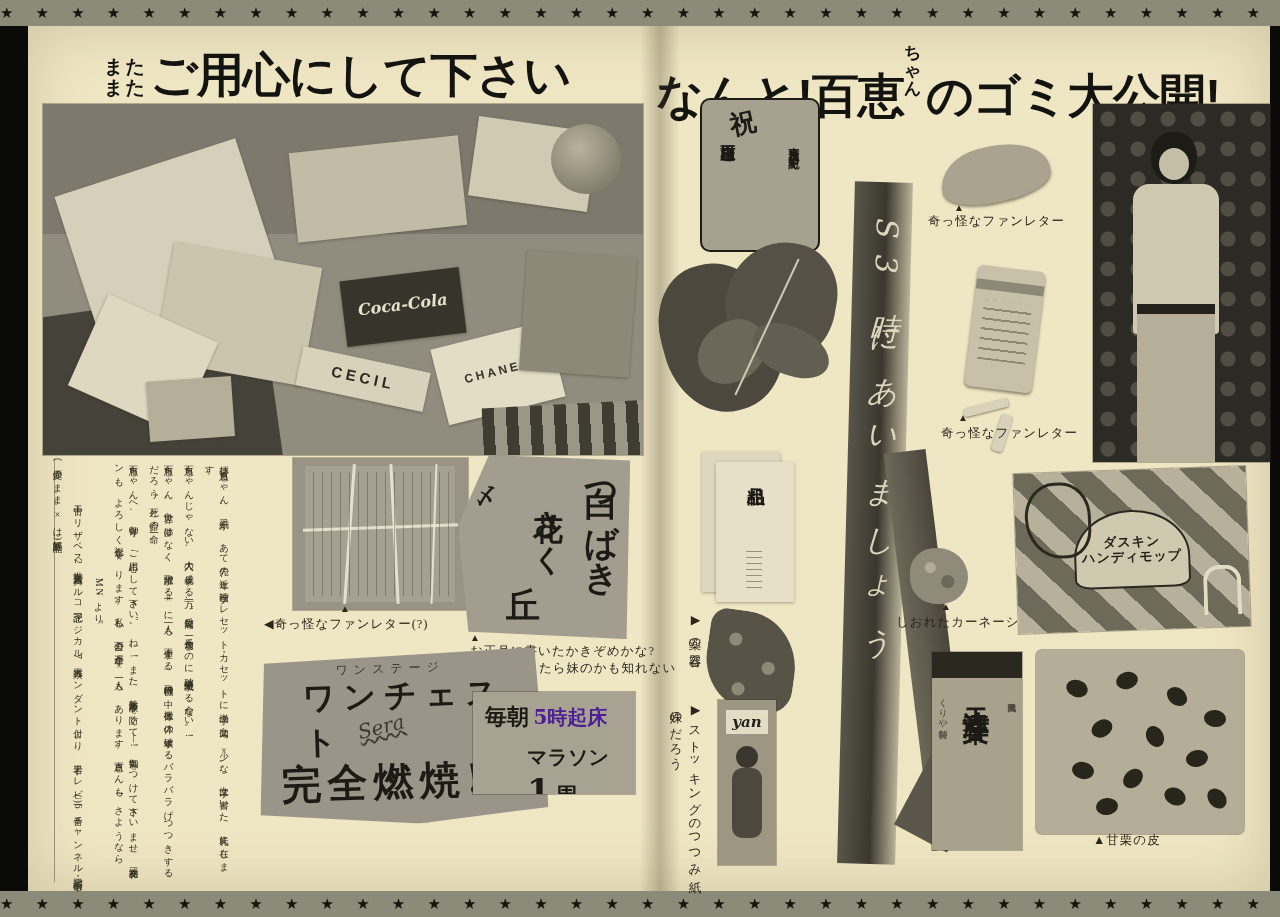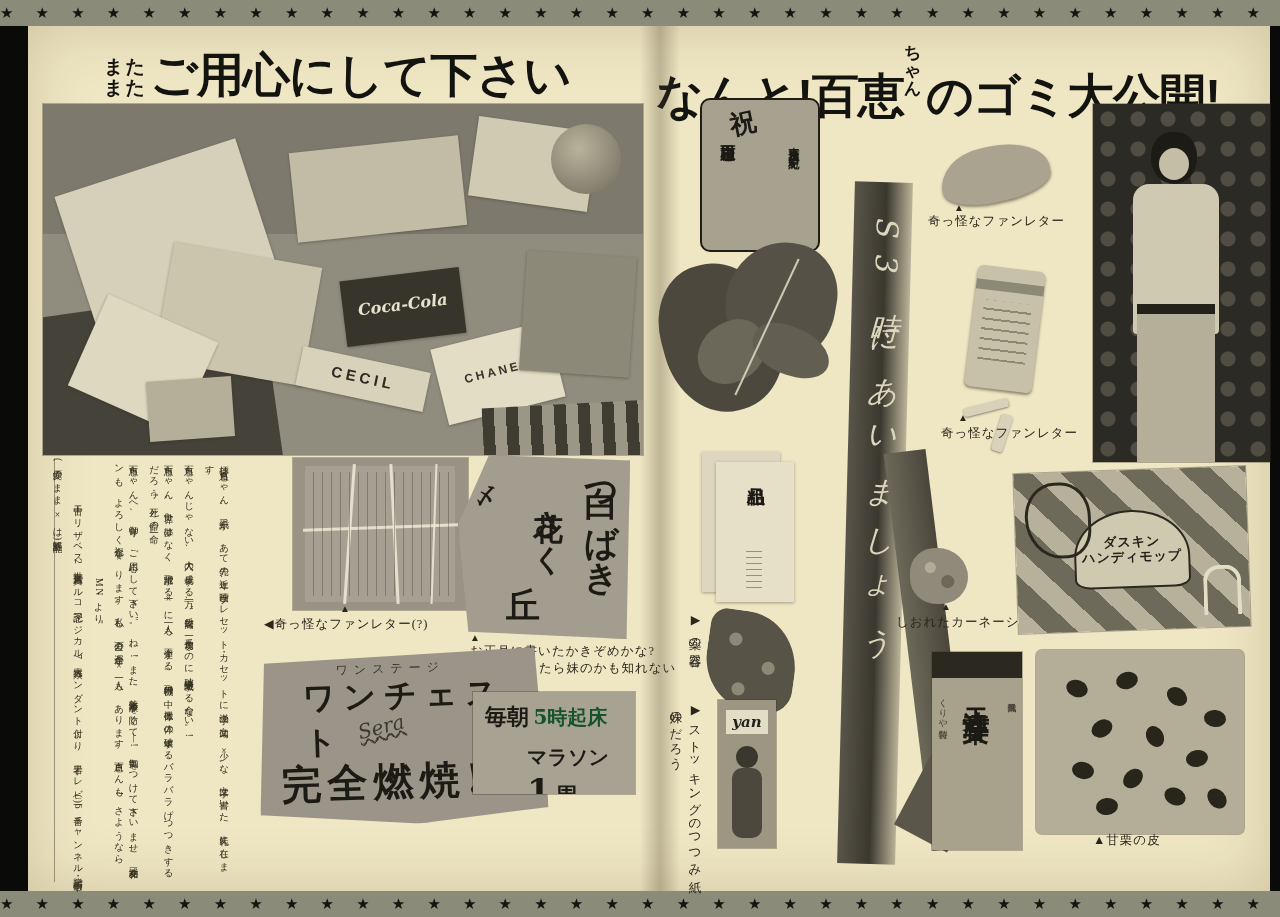--- a/index.html
+++ b/index.html
@@ -25,21 +25,21 @@
   .hl-small-v{display:inline-block;font-size:17px;letter-spacing:0;line-height:18px;
               width:22px;vertical-align:18px;white-space:normal;word-break:break-all;}
   
   #letter-col{font-family:"Liberation Serif","DejaVu Serif",serif;font-size:9.5px;color:#33301f;
               line-height:14.5px;letter-spacing:1px;border-left:1px solid #9a9076;padding-left:6px;}
   #letter-col p{margin:0 0 0 6px;}
   
   .scrap{position:absolute;background:#a29d8d;box-shadow:0 1px 3px rgba(50,45,30,.4);}
   .brush{font-family:"DejaVu Serif",serif;font-weight:bold;color:#1c1a14;}
   .crease{position:absolute;background:rgba(240,235,215,.85);}
-  .faint{color:#14532d;}
+  .faint{color:#4c1d95;}
   
   #momoe-photo{background-color:#2c2a24;
     background-image:radial-gradient(circle at 50% 50%, #514d42 7px, rgba(0,0,0,0) 8px);
     background-size:30px 30px;}
   
   #duskin{background:repeating-linear-gradient(45deg,#b7b19b 0 20px,#6e6a5a 20px 42px);}
   #duskin-bell{position:absolute;left:58px;top:40px;width:116px;height:78px;background:#cfc9b0;
       border:2px solid #2b291f;border-radius:50% 50% 14% 14%/60% 60% 12% 12%;
       text-align:center;padding-top:22px;box-sizing:border-box;}
   #duskin-bell div{font-size:13px;font-weight:bold;color:#23211a;line-height:15px;letter-spacing:1px;}
@@ -215,21 +215,21 @@
       <div class="nut" style="left:108px;top:78px;transform:rotate(60deg);"></div>
       <div class="nut" style="left:150px;top:100px;transform:rotate(-10deg);"></div>
       <div class="nut" style="left:36px;top:112px;transform:rotate(12deg);"></div>
       <div class="nut" style="left:86px;top:120px;transform:rotate(-45deg);"></div>
       <div class="nut" style="left:128px;top:138px;transform:rotate(25deg);"></div>
       <div class="nut" style="left:60px;top:148px;transform:rotate(-5deg);"></div>
       <div class="nut" style="left:170px;top:140px;transform:rotate(50deg);"></div>
     </div>
     <div class="abs cap" style="left:1065px;top:806px;">▲甘栗の皮</div>
 
-    <div class="abs photo" style="left:690px;top:674px;width:58px;height:148px;background:#9c9683;">
+    <div class="abs photo" style="left:690px;top:674px;width:58px;height:165px;background:#9c9683;">
       <div class="abs" style="left:8px;top:10px;width:42px;height:24px;background:#e3ddc6;text-align:center;">
         <span style="font-family:'DejaVu Serif',serif;font-style:italic;font-weight:bold;font-size:15px;line-height:24px;color:#23211a;">yan</span>
       </div>
       <div class="abs" style="left:18px;top:46px;width:22px;height:22px;border-radius:50%;background:#3a372e;"></div>
       <div class="abs" style="left:14px;top:68px;width:30px;height:70px;border-radius:10px;background:#4c483e;"></div>
     </div>
 
     <div class="abs cap v" style="left:638px;top:676px;height:160px;line-height:19px;">
       <div>▶ストッキングのつつみ紙、</div>
       <div>妹のだろう</div>

